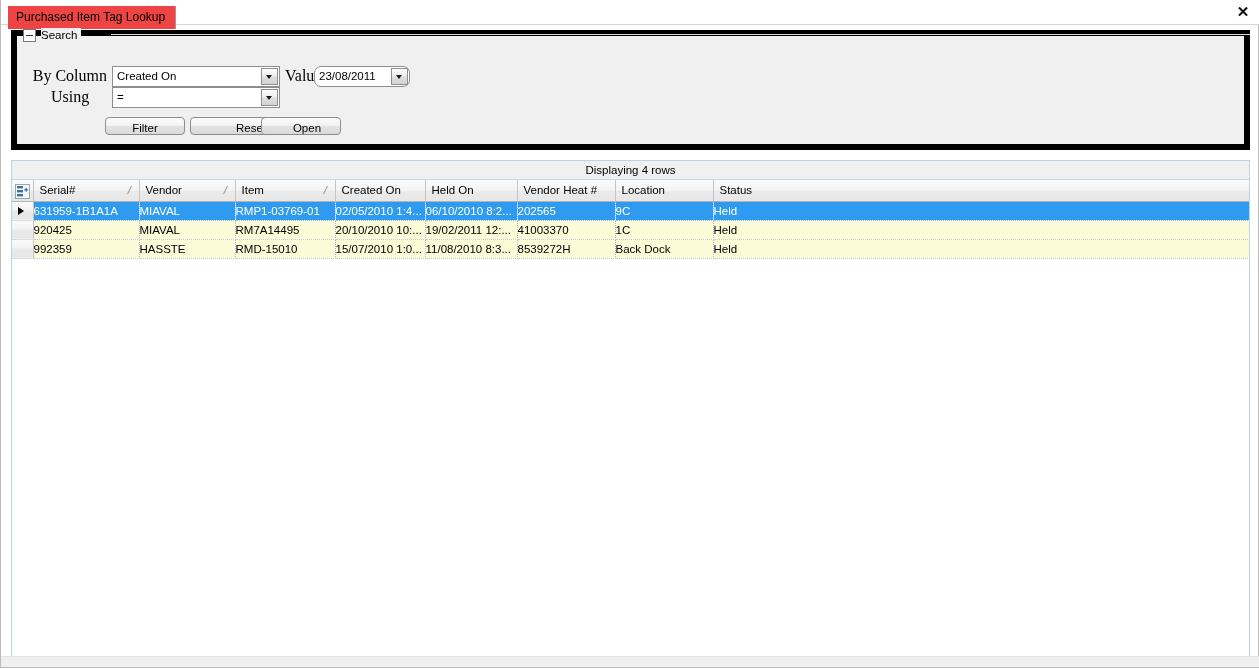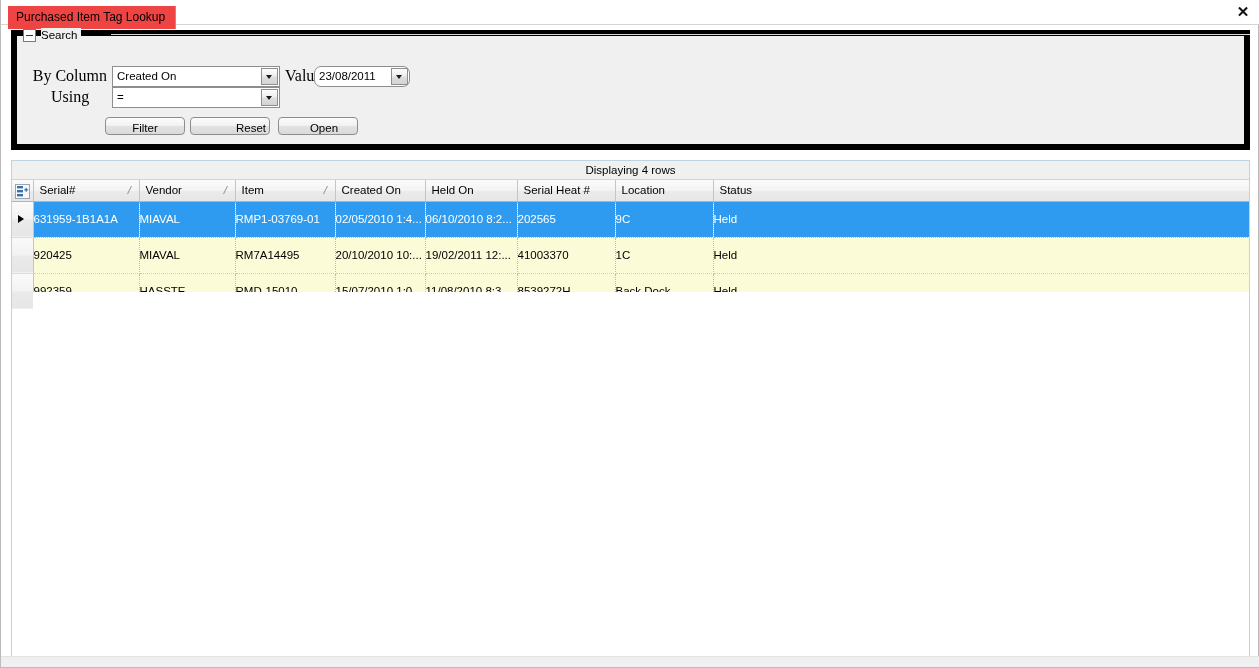--- a/index.html
+++ b/index.html
@@ -265,21 +265,21 @@
     width: 15px; height: 15px;
     margin: 2px auto 0 auto;
     box-sizing: border-box;
     border: 1px solid #9aa4b0;
     background: #f7f8fa;
     position: relative;
     display: block;
   }
 
   
-  table.grid tbody tr { height: 36px; }
+  table.grid tbody tr { height: 19px; }
   td.row-head {
     width: 21px;
     box-sizing: border-box;
     background: linear-gradient(to bottom, #fafafa 0%, #f2f2f2 50%, #eaeaea 51%, #e6e6e6 100%);
     border-right: 1px solid #c5c5c5;
     border-bottom: 1px solid #dcdcdc;
     position: relative;
   }
   td.row-head .row-arrow {
     position: absolute;
@@ -358,21 +358,21 @@
     </div>
 
     <div class="field-label" style="left: 10px; top: 53px; width: 80px; text-align: left; padding-left: 24px; box-sizing: border-box;">Using</div>
     <div class="combo" style="left: 95px; top: 51px; width: 168px;">
       <span class="combo-text">=</span>
       <span class="combo-btn"></span>
     </div>
 
     <div class="btn" style="left: 88px; top: 81px; width: 80px;">Filter</div>
     <div class="btn" style="left: 173px; top: 81px; width: 80px; padding-left: 42px;">Reset</div>
-    <div class="btn" style="left: 261px; top: 81px; width: 80px; padding-left: 12px;">Open</div>
+    <div class="btn" style="left: 244px; top: 81px; width: 80px; padding-left: 12px;">Open</div>
   </div>
 
   <div id="grid-panel">
 
     <div id="grid-status">Displaying 4 rows</div>
 
     <div id="grid-body">
       <div id="grid-filler"></div>
       <table class="grid">
         <colgroup>
@@ -421,21 +421,21 @@
                   </svg>
                 </span>
               </th>
               <th>
                 <span class="hdr-label">Created On</span>
               </th>
               <th>
                 <span class="hdr-label">Held On</span>
               </th>
               <th>
-                <span class="hdr-label">Serial Heat #</span>
+                <span class="hdr-label">Vendor Heat #</span>
               </th>
               <th>
                 <span class="hdr-label">Location</span>
               </th>
               <th>
                 <span class="hdr-label">Status</span>
               </th>
               <th style="border-right: none;"></th>
             </tr>
         </thead>

